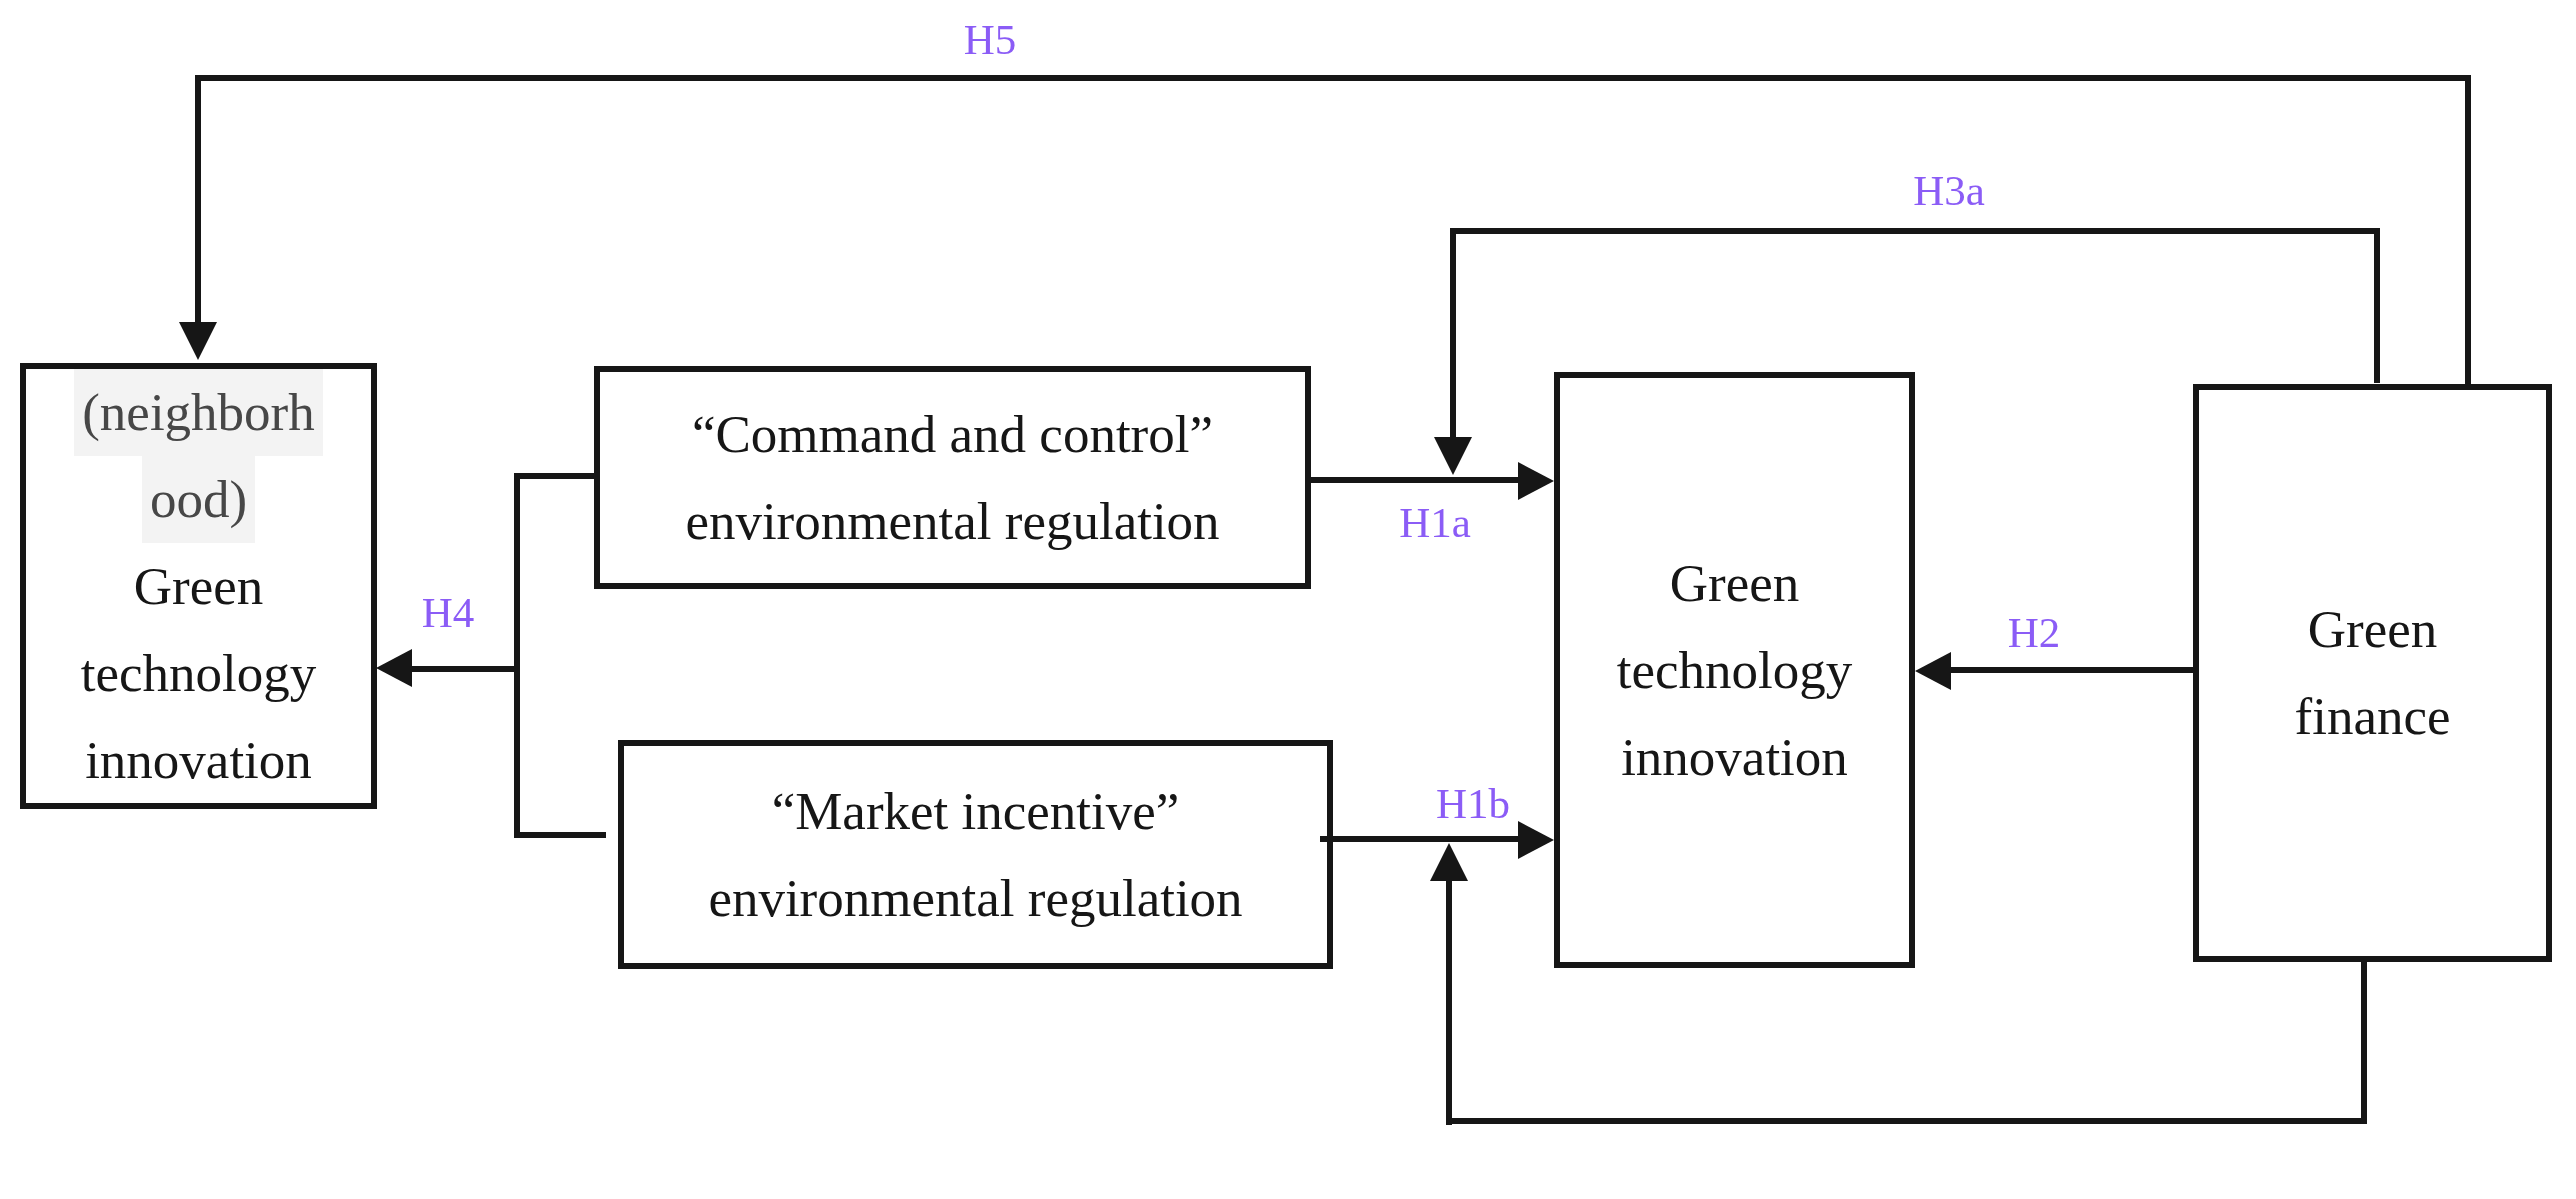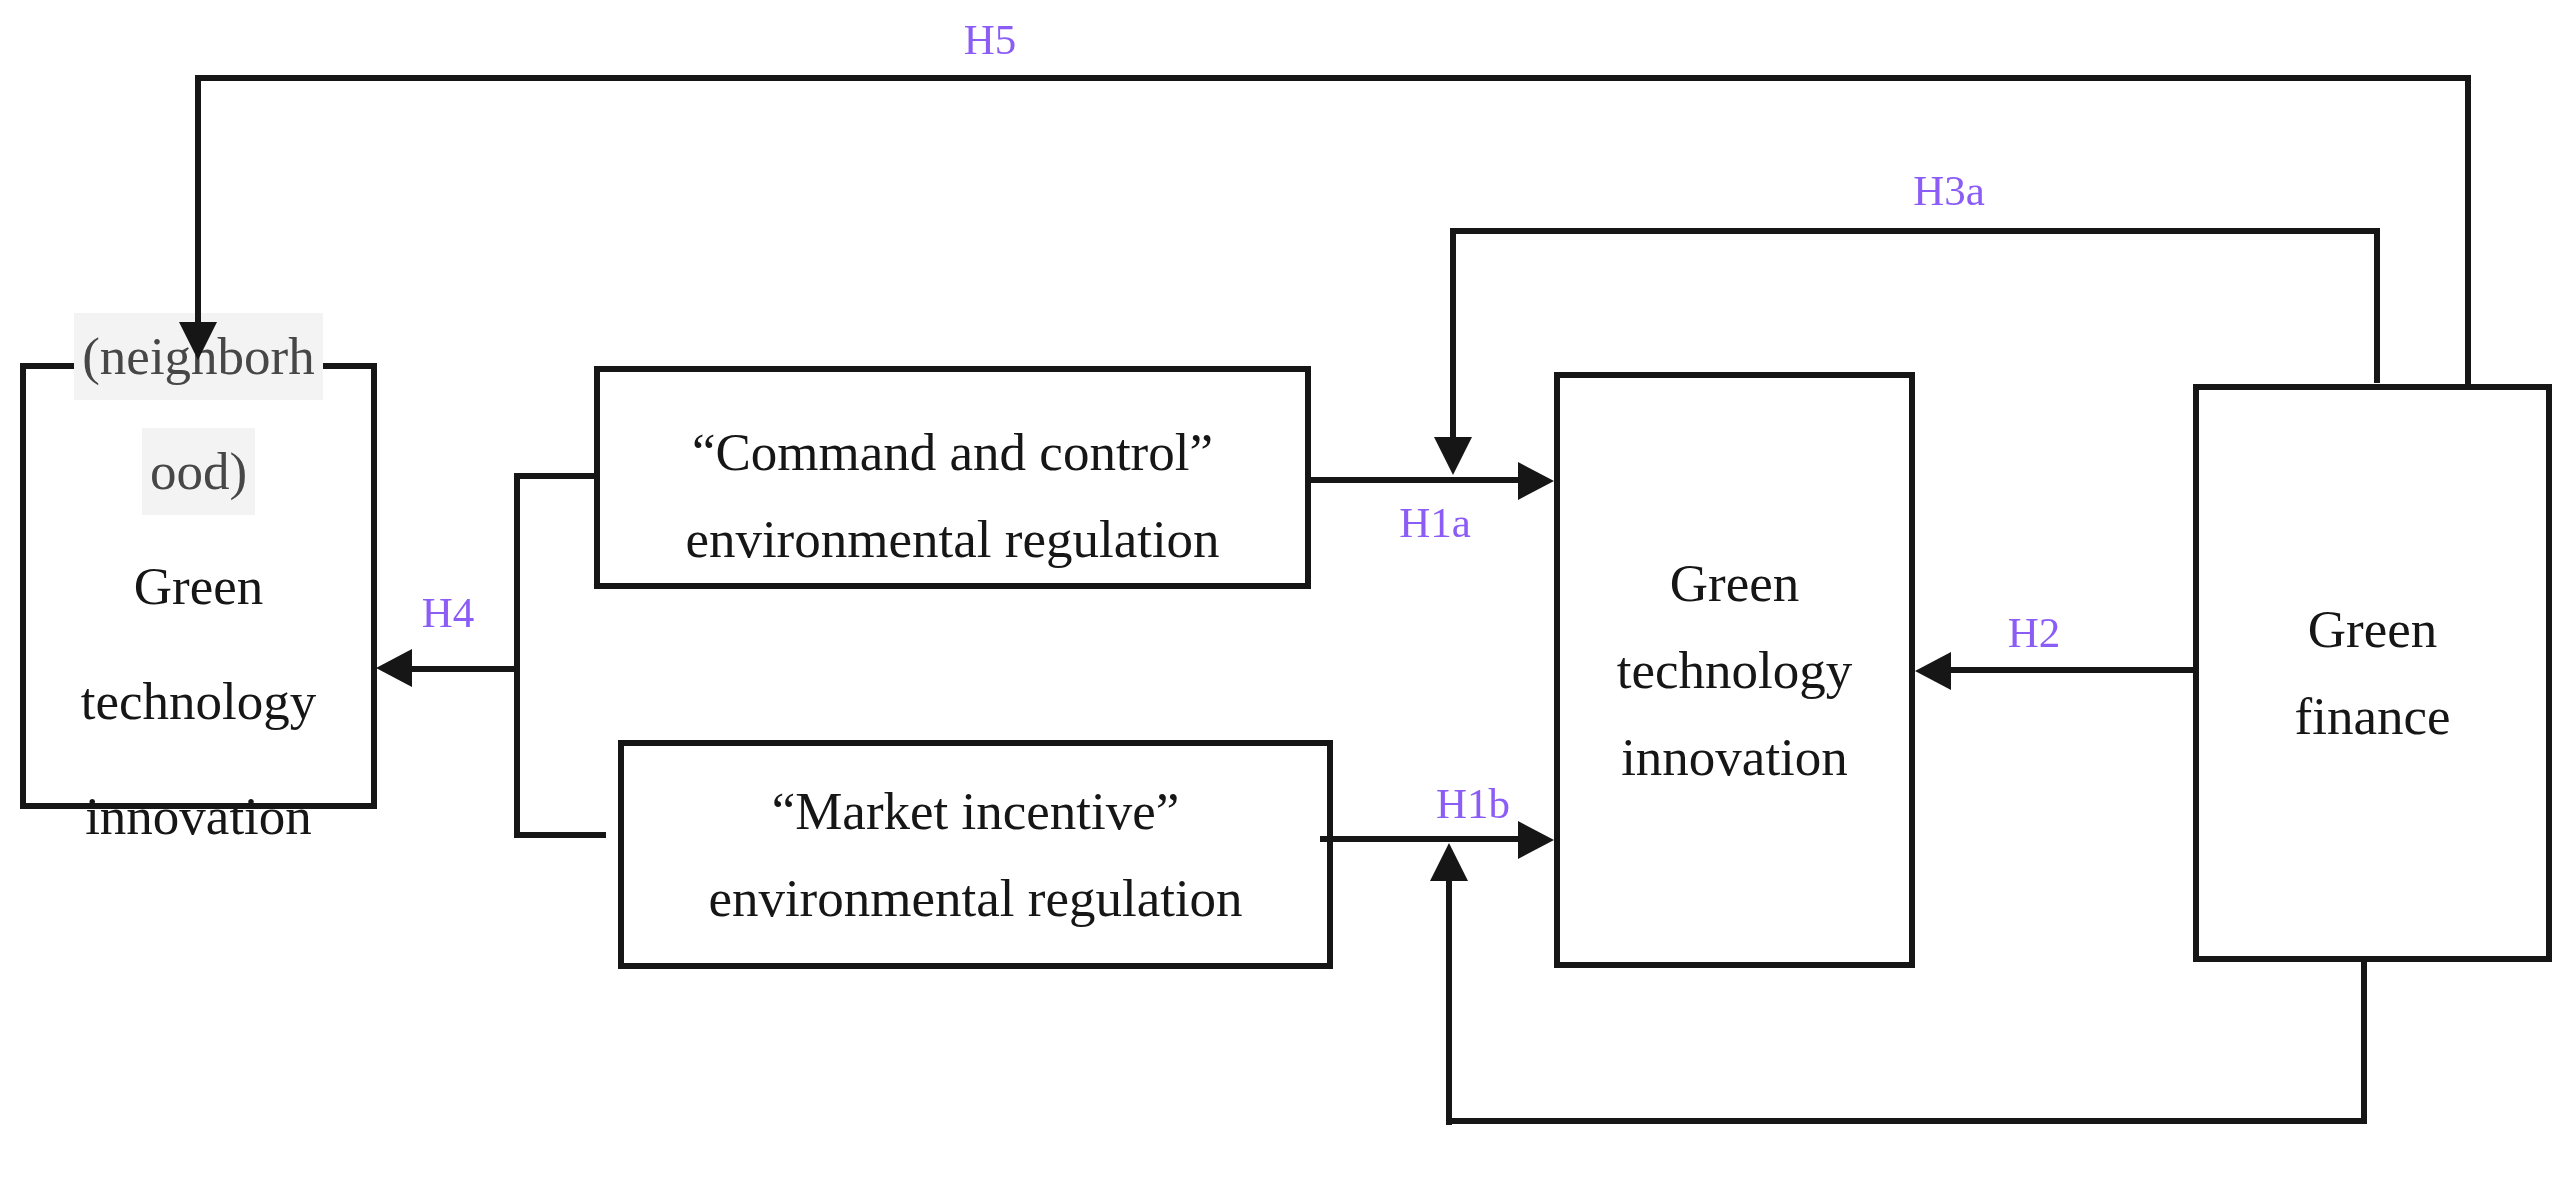--- a/index.html
+++ b/index.html
@@ -75,29 +75,29 @@
     line-height: 66px;
     white-space: nowrap;
     color: #8b5cf6;
   }
 </style>
 </head>
 <body>
 
 <div id="diagram">
 
-  <div class="box" style="left:20px; top:363px; width:357px; height:446px;gap:28px;">
+  <div class="box" style="left:20px; top:363px; width:357px; height:446px;">
     <span class="hl">(neighborh</span>
     <span class="hl">ood)</span>
     <span>Green</span>
     <span>technology</span>
     <span>innovation</span>
   </div>
 
-  <div class="box" style="left:594px; top:366px; width:717px; height:223px;justify-content:flex-end;">
+  <div class="box" style="left:594px; top:366px; width:717px; height:223px;">
     <span>“Command and control”</span>
     <span>environmental regulation</span>
   </div>
 
   <div class="box" style="left:618px; top:740px; width:715px; height:229px;">
     <span>“Market incentive”</span>
     <span>environmental regulation</span>
   </div>
 
   <div class="box" style="left:1554px; top:372px; width:361px; height:596px;">

